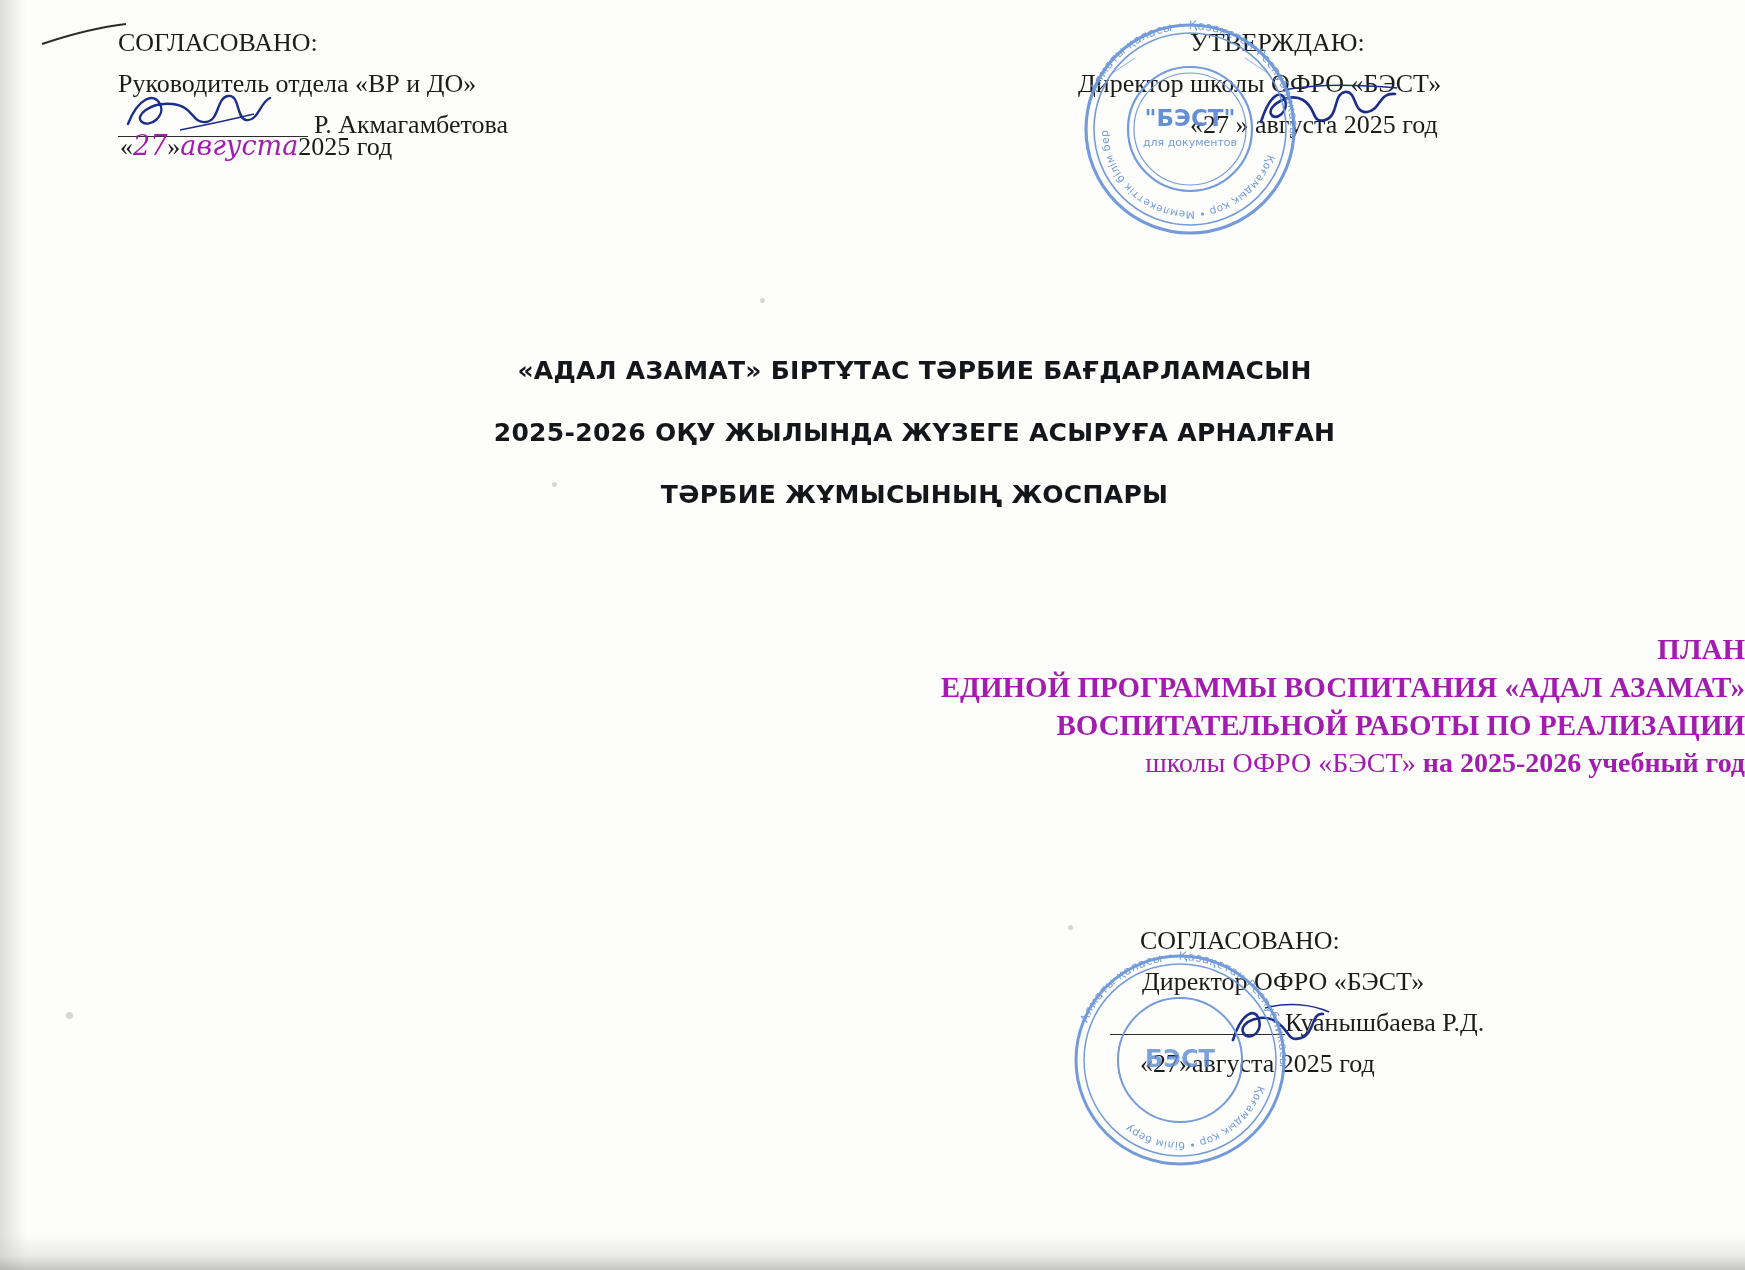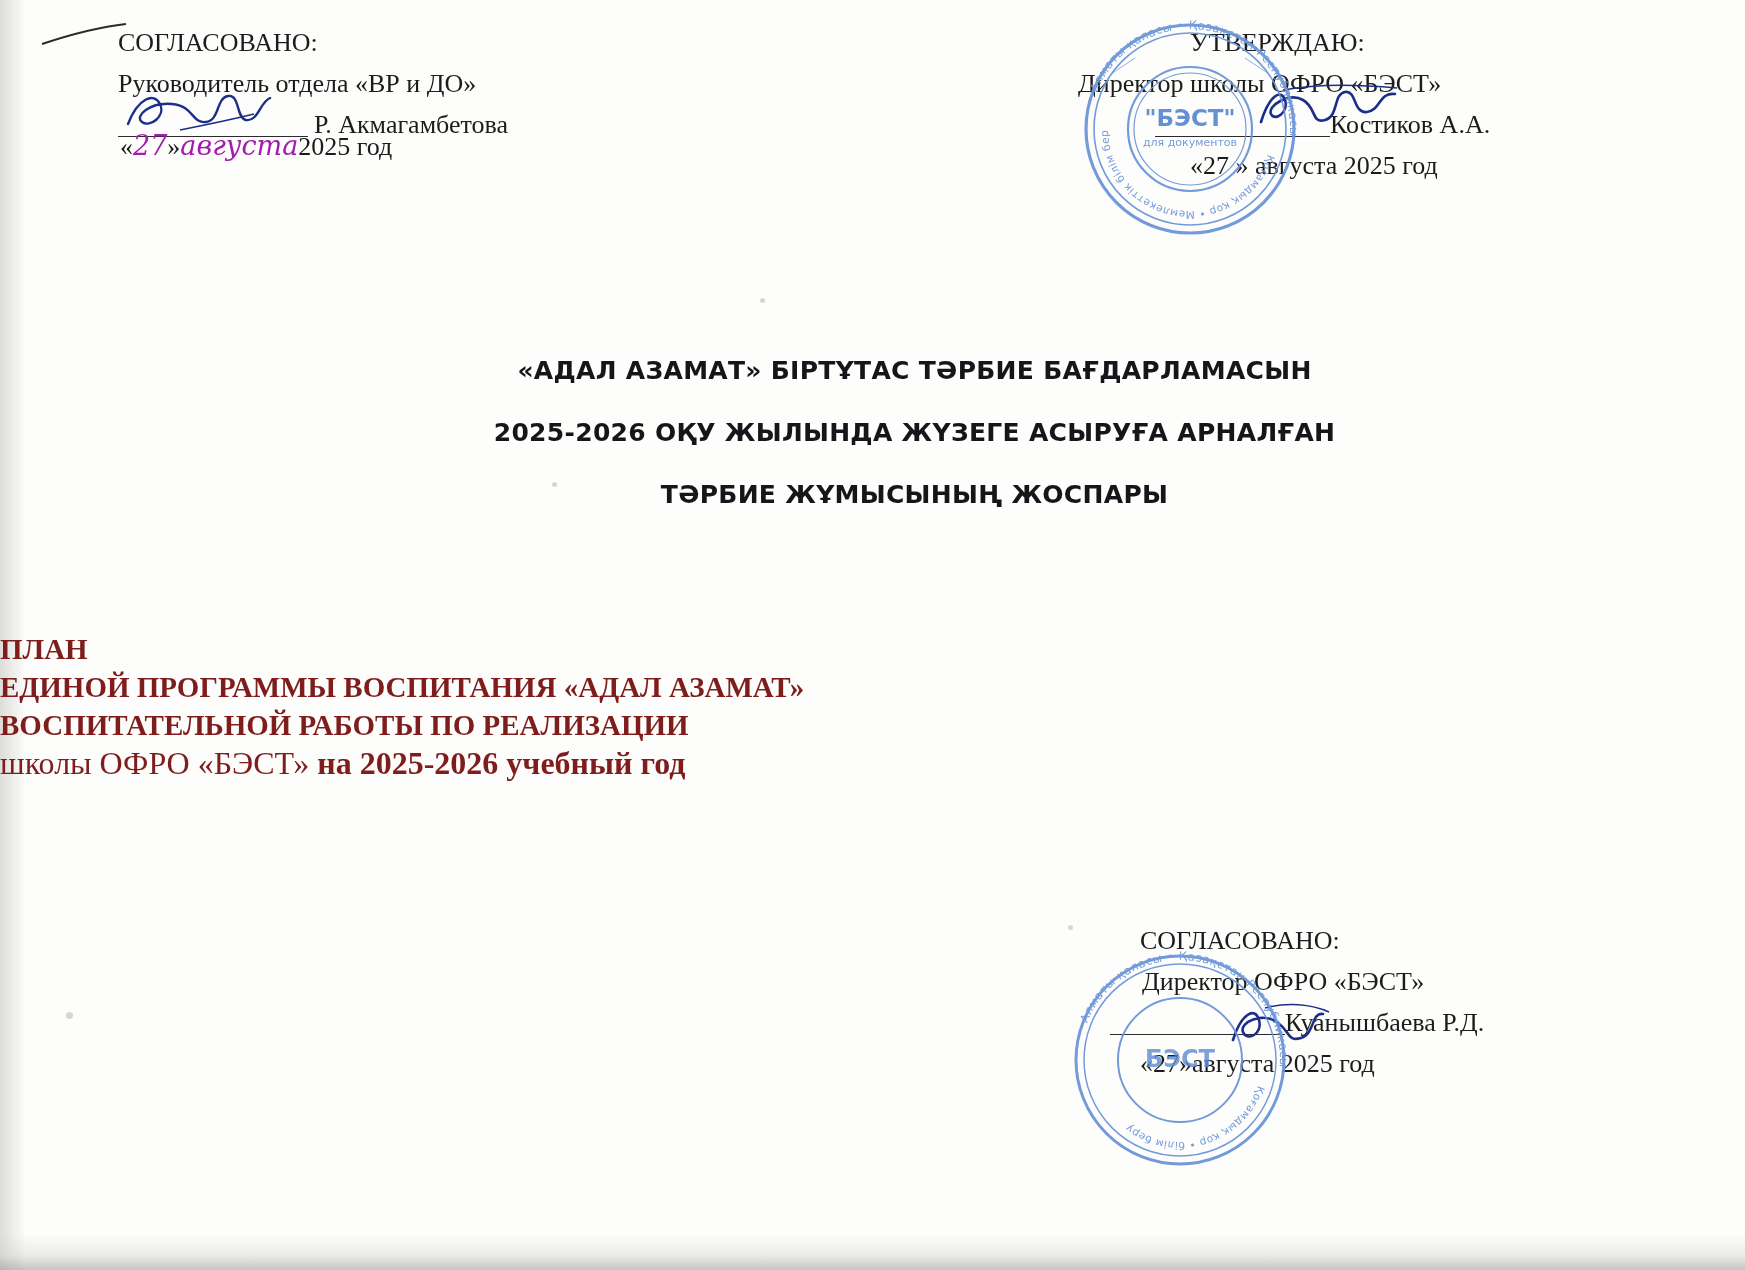--- a/index.html
+++ b/index.html
@@ -108,28 +108,28 @@
     font-size: 25px;
     line-height: 62px;
     letter-spacing: 0.3px;
     color: #15161a;
     padding-left: 42px;
   }
 
   
   #ru-title {
     left: 0; top: 630px; width: 1745px;
-    text-align: left;
+    text-align: right;
     font-family: "Liberation Serif", serif;
     font-weight: bold;
     font-size: 29px;
     line-height: 38px;
-    color: #7f1d1d;
-  }
-  #ru-title .sub { font-weight: normal; font-size: 32px; }
+    color: #a21caf;
+  }
+  #ru-title .sub { font-weight: normal; font-size: 28px; }
   #ru-title .sub b { font-weight: bold; }
 
   
   #soglasovano-bottom { left: 1040px; top: 920px; width: 660px; font-size: 26px; line-height: 41px; }
   #soglasovano-bottom .l1 { padding-left: 100px; }
   #soglasovano-bottom .l2 { padding-left: 102px; }
   #soglasovano-bottom .l3 { padding-left: 70px; }
   #soglasovano-bottom .sig-line {
     display: inline-block;
     width: 175px;
@@ -166,23 +166,20 @@
     <path d="M60 46 C 80 42, 110 36, 134 30" stroke="#1b2f8a" stroke-width="1.6" fill="none"></path>
   </svg>
 
   <div class="block line" id="date-1">
     <span>«</span><span class="hand">27</span><span>»</span><span class="hand">августа</span><span>2025 год</span>
   </div>
 
   <div class="block" id="utverzhdayu">
     <div class="line l1">УТВЕРЖДАЮ:</div>
     <div class="line l2">Директор школы ОФРО «БЭСТ»</div>
-    <div class="line l3">
-      <span class="sig-line"></span><span>Костиков А.А.</span>
-    </div>
     <div class="line l4">«27 » августа 2025 год</div>
   </div>
 
   <svg id="sig-2" class="sign-svg" width="200" height="60" viewBox="0 0 200 60">
     <path d="M6 44 C 14 18, 26 10, 30 22 C 34 34, 20 44, 16 36 C 12 28, 34 14, 48 22 C 62 30, 56 46, 70 42 C 84 38, 78 16, 90 14 C 102 12, 98 36, 112 34 C 126 32, 124 14, 140 16" stroke="#1b2f8a" stroke-width="2.6" fill="none" stroke-linecap="round"></path>
     <path d="M28 12 C 60 6, 100 6, 142 10" stroke="#1b2f8a" stroke-width="1.5" fill="none"></path>
   </svg>
 
   <svg id="stamp-top" class="stamp" viewBox="0 0 230 230">
     <defs>

